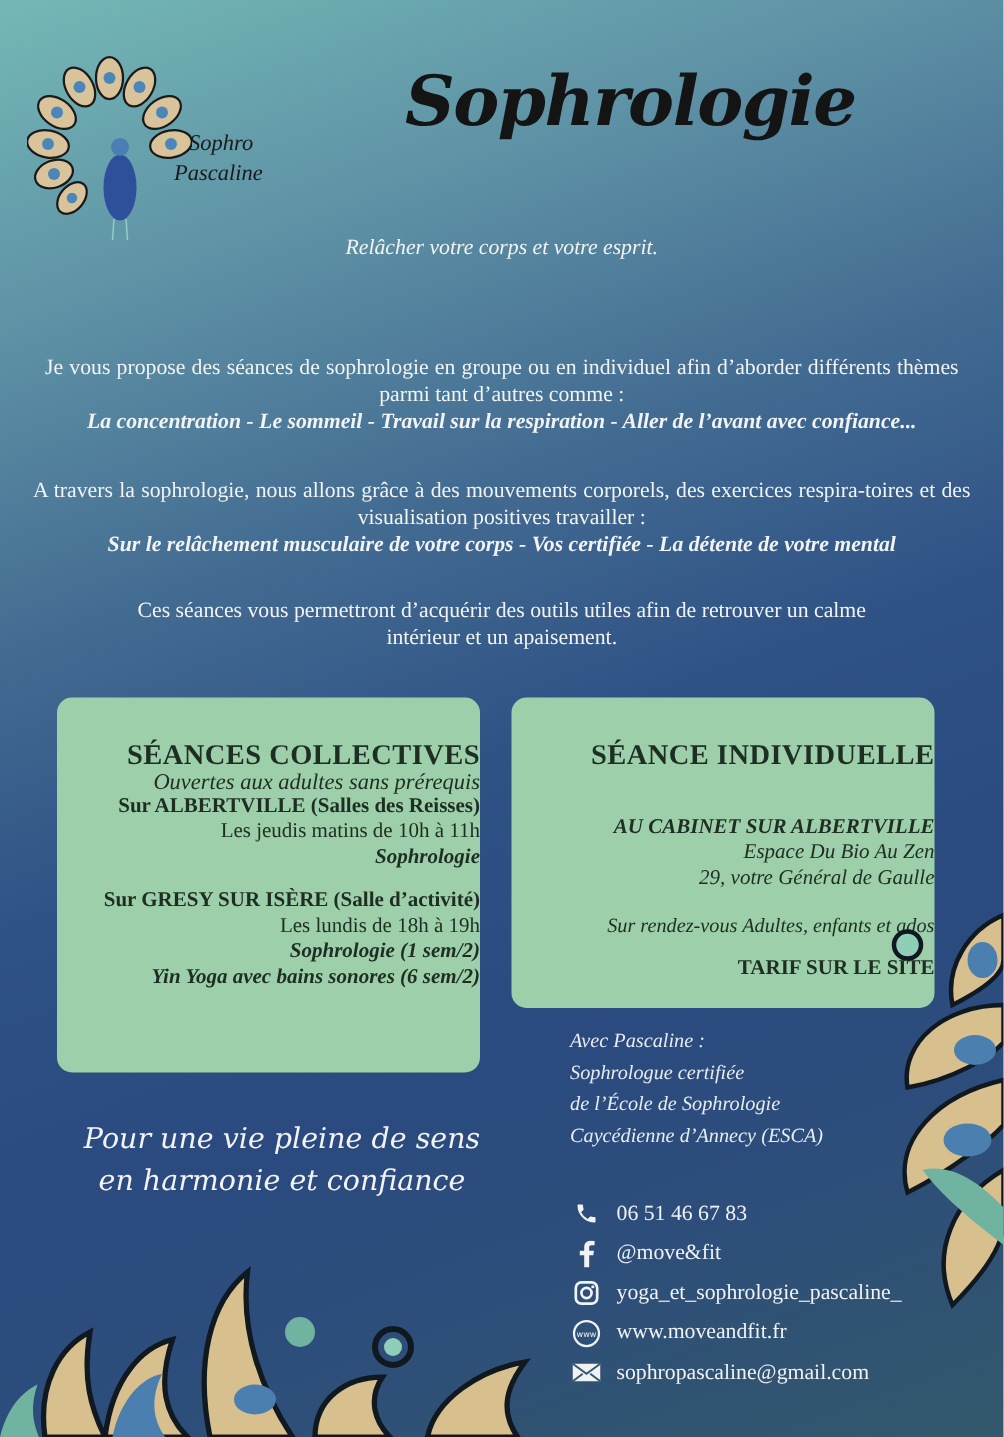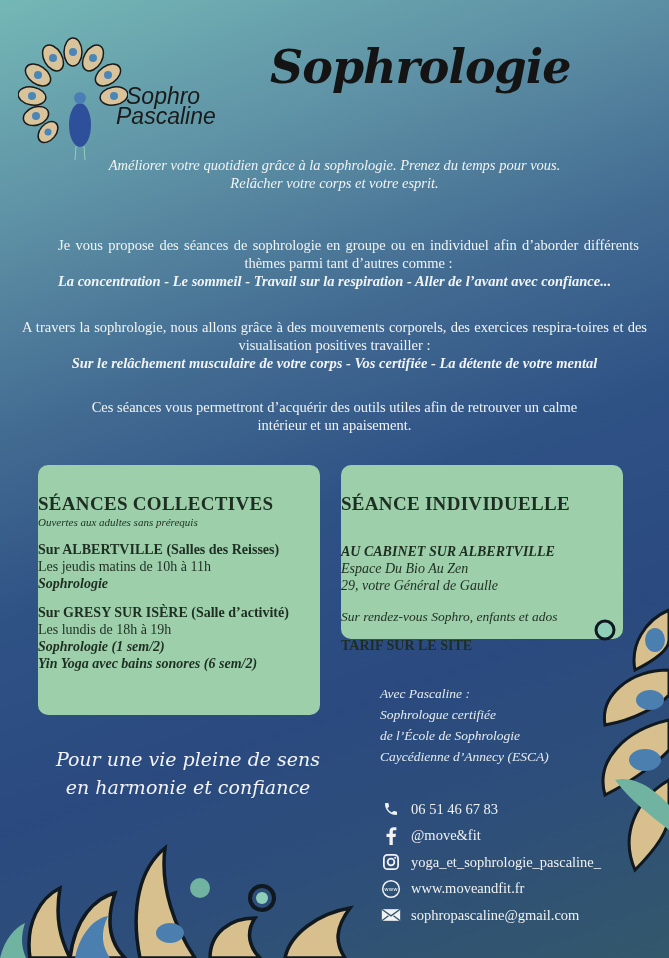--- a/index.html
+++ b/index.html
@@ -1,29 +1,29 @@
 <!DOCTYPE html>
 <html><head>
 <meta charset="utf-8">
 <style>
   html,body{margin:0;padding:0;}
   body{width:669px;height:958px;overflow:hidden;font-family:"Liberation Serif","DejaVu Serif",serif;}
   .page{position:relative;width:669px;height:958px;overflow:hidden;
     background:linear-gradient(160deg,#74b8b6 0%,#5f93a6 18%,#436c92 36%,#2f5285 52%,#2a4a80 68%,#2d4e7a 82%,#33586b 100%);}
   .logo{position:absolute;left:18px;top:30px;width:180px;height:130px;}
   .logo svg{position:absolute;left:0;top:0;}
-  .logo-text{position:absolute;left:108px;top:56px;font-family:Liberation Sans, sans-serif;font-style:italic;color:#1a1a1a;font-size:23px;line-height:20px;}
+  .logo-text{position:absolute;left:108px;top:56px;font-family:Liberation Serif, serif;font-style:italic;color:#1a1a1a;font-size:15px;line-height:20px;}
   .logo-text .l2{margin-left:-10px;}
   .title{position:absolute;left:270px;top:40px;width:300px;text-align:center;font-family:"DejaVu Serif",serif;font-style:italic;font-weight:bold;font-size:46px;color:#141414;letter-spacing:-1px;}
   .intro{position:absolute;left:20px;width:629px;text-align:center;color:#f2f4f4;font-size:14.5px;line-height:18px;}
   .intro.it{font-style:italic;}
   .intro .bi{font-style:italic;font-weight:bold;}
-  .box{position:absolute;background:#9dcfaa;border-radius:10px;color:#1e2e22;text-align:left;}
+  .box{position:absolute;background:#9dcfaa;border-radius:10px;color:#1e2e22;text-align:right;}
   .box h2{margin:0;font-weight:bold;font-size:19px;letter-spacing:0.3px;}
-  .box .sm{font-style:italic;font-size:11px;line-height:14px;}
+  .box .sm{font-style:italic;font-size:15px;line-height:14px;}
   .box .b{font-weight:bold;font-size:14px;line-height:17px;}
   .box .n{font-size:14px;line-height:17px;}
   .box .bi{font-weight:bold;font-style:italic;font-size:14px;line-height:17px;}
   .box .i{font-style:italic;font-size:14px;line-height:17px;}
   .tagline{position:absolute;left:28px;top:745px;width:320px;text-align:center;font-family:"DejaVu Serif",serif;font-style:italic;font-size:19px;line-height:28px;color:#f3f3f3;}
   .about{position:absolute;left:380px;top:683px;color:#e6ecef;font-style:italic;font-size:13.5px;line-height:21px;}
   .contacts{position:absolute;left:380px;top:796px;color:#f0f2f3;font-size:14.5px;}
   .contact{display:flex;align-items:center;height:26.5px;}
   .contact .ic{width:22px;height:20px;display:flex;align-items:center;justify-content:center;margin-right:9px;}
   .orn{position:absolute;}
@@ -64,56 +64,55 @@
     </svg>
     <div class="logo-text">
       <div>Sophro</div>
       <div class="l2">Pascaline</div>
     </div>
   </div>
 
   <div class="title">Sophrologie</div>
 
   <div class="intro it" style="top:156px;">
-    <div>Améliorer votre quotidien grâce à la sophrologie. Prenez du temps pour vous.</div>
     <div>Relâcher votre corps et votre esprit.</div>
   </div>
 
   <div class="intro" style="top:236px;left:30px;width:609px;">
-    <div class="just" style="text-align:justify;text-align-last:center;margin-left:28px;">Je vous propose des séances de sophrologie en groupe ou en individuel afin d’aborder différents thèmes parmi tant d’autres comme :</div>
+    <div class="just" style="text-align:justify;text-align-last:center;">Je vous propose des séances de sophrologie en groupe ou en individuel afin d’aborder différents thèmes parmi tant d’autres comme :</div>
     <div class="bi">La concentration - Le sommeil - Travail sur la respiration - Aller de l’avant avec confiance...</div>
   </div>
 
   <div class="intro" style="top:318px;left:22px;width:625px;">
     <div style="text-align:justify;text-align-last:center;">A travers la sophrologie, nous allons grâce à des mouvements corporels, des exercices respira-toires et des visualisation positives travailler :</div>
     <div class="bi">Sur le relâchement musculaire de votre corps - Vos certifiée - La détente de votre mental</div>
   </div>
 
   <div class="intro" style="top:398px;left:70px;width:529px;">
     <div>Ces séances vous permettront d’acquérir des outils utiles afin de retrouver un calme intérieur et un apaisement.</div>
   </div>
 
   <div class="box" style="left:38px;top:465px;width:282px;height:250px;">
     <h2 style="margin-top:28px;">SÉANCES COLLECTIVES</h2>
     <div class="sm">Ouvertes aux adultes sans prérequis</div>
-    <div class="b" style="margin-top:12px;">Sur ALBERTVILLE (Salles des Reisses)</div>
+    <div class="b" style="">Sur ALBERTVILLE (Salles des Reisses)</div>
     <div class="n">Les jeudis matins de 10h à 11h</div>
     <div class="bi">Sophrologie</div>
     <div class="b" style="margin-top:12px;">Sur GRESY SUR ISÈRE (Salle d’activité)</div>
     <div class="n">Les lundis de 18h à 19h</div>
     <div class="bi">Sophrologie (1 sem/2)</div>
     <div class="bi">Yin Yoga avec bains sonores (6 sem/2)</div>
   </div>
 
-  <div class="box" style="left:341px;top:465px;width:282px;height:174px;">
+  <div class="box" style="left:341px;top:465px;width:282px;height:207px;">
     <h2 style="margin-top:28px;">SÉANCE INDIVIDUELLE</h2>
     <div class="bi" style="margin-top:28px;">AU CABINET SUR ALBERTVILLE</div>
     <div class="i">Espace Du Bio Au Zen</div>
     <div class="i">29, votre Général de Gaulle</div>
-    <div class="i" style="margin-top:14px;font-size:13.5px;">Sur rendez-vous Sophro, enfants et ados</div>
+    <div class="i" style="margin-top:14px;font-size:13.5px;">Sur rendez-vous Adultes, enfants et ados</div>
     <div class="b" style="margin-top:12px;">TARIF SUR LE SITE</div>
   </div>
 
   <div class="tagline">
     <div>Pour une vie pleine de sens</div>
     <div>en harmonie et confiance</div>
   </div>
 
   <div class="about">
     <div>Avec Pascaline :</div>

